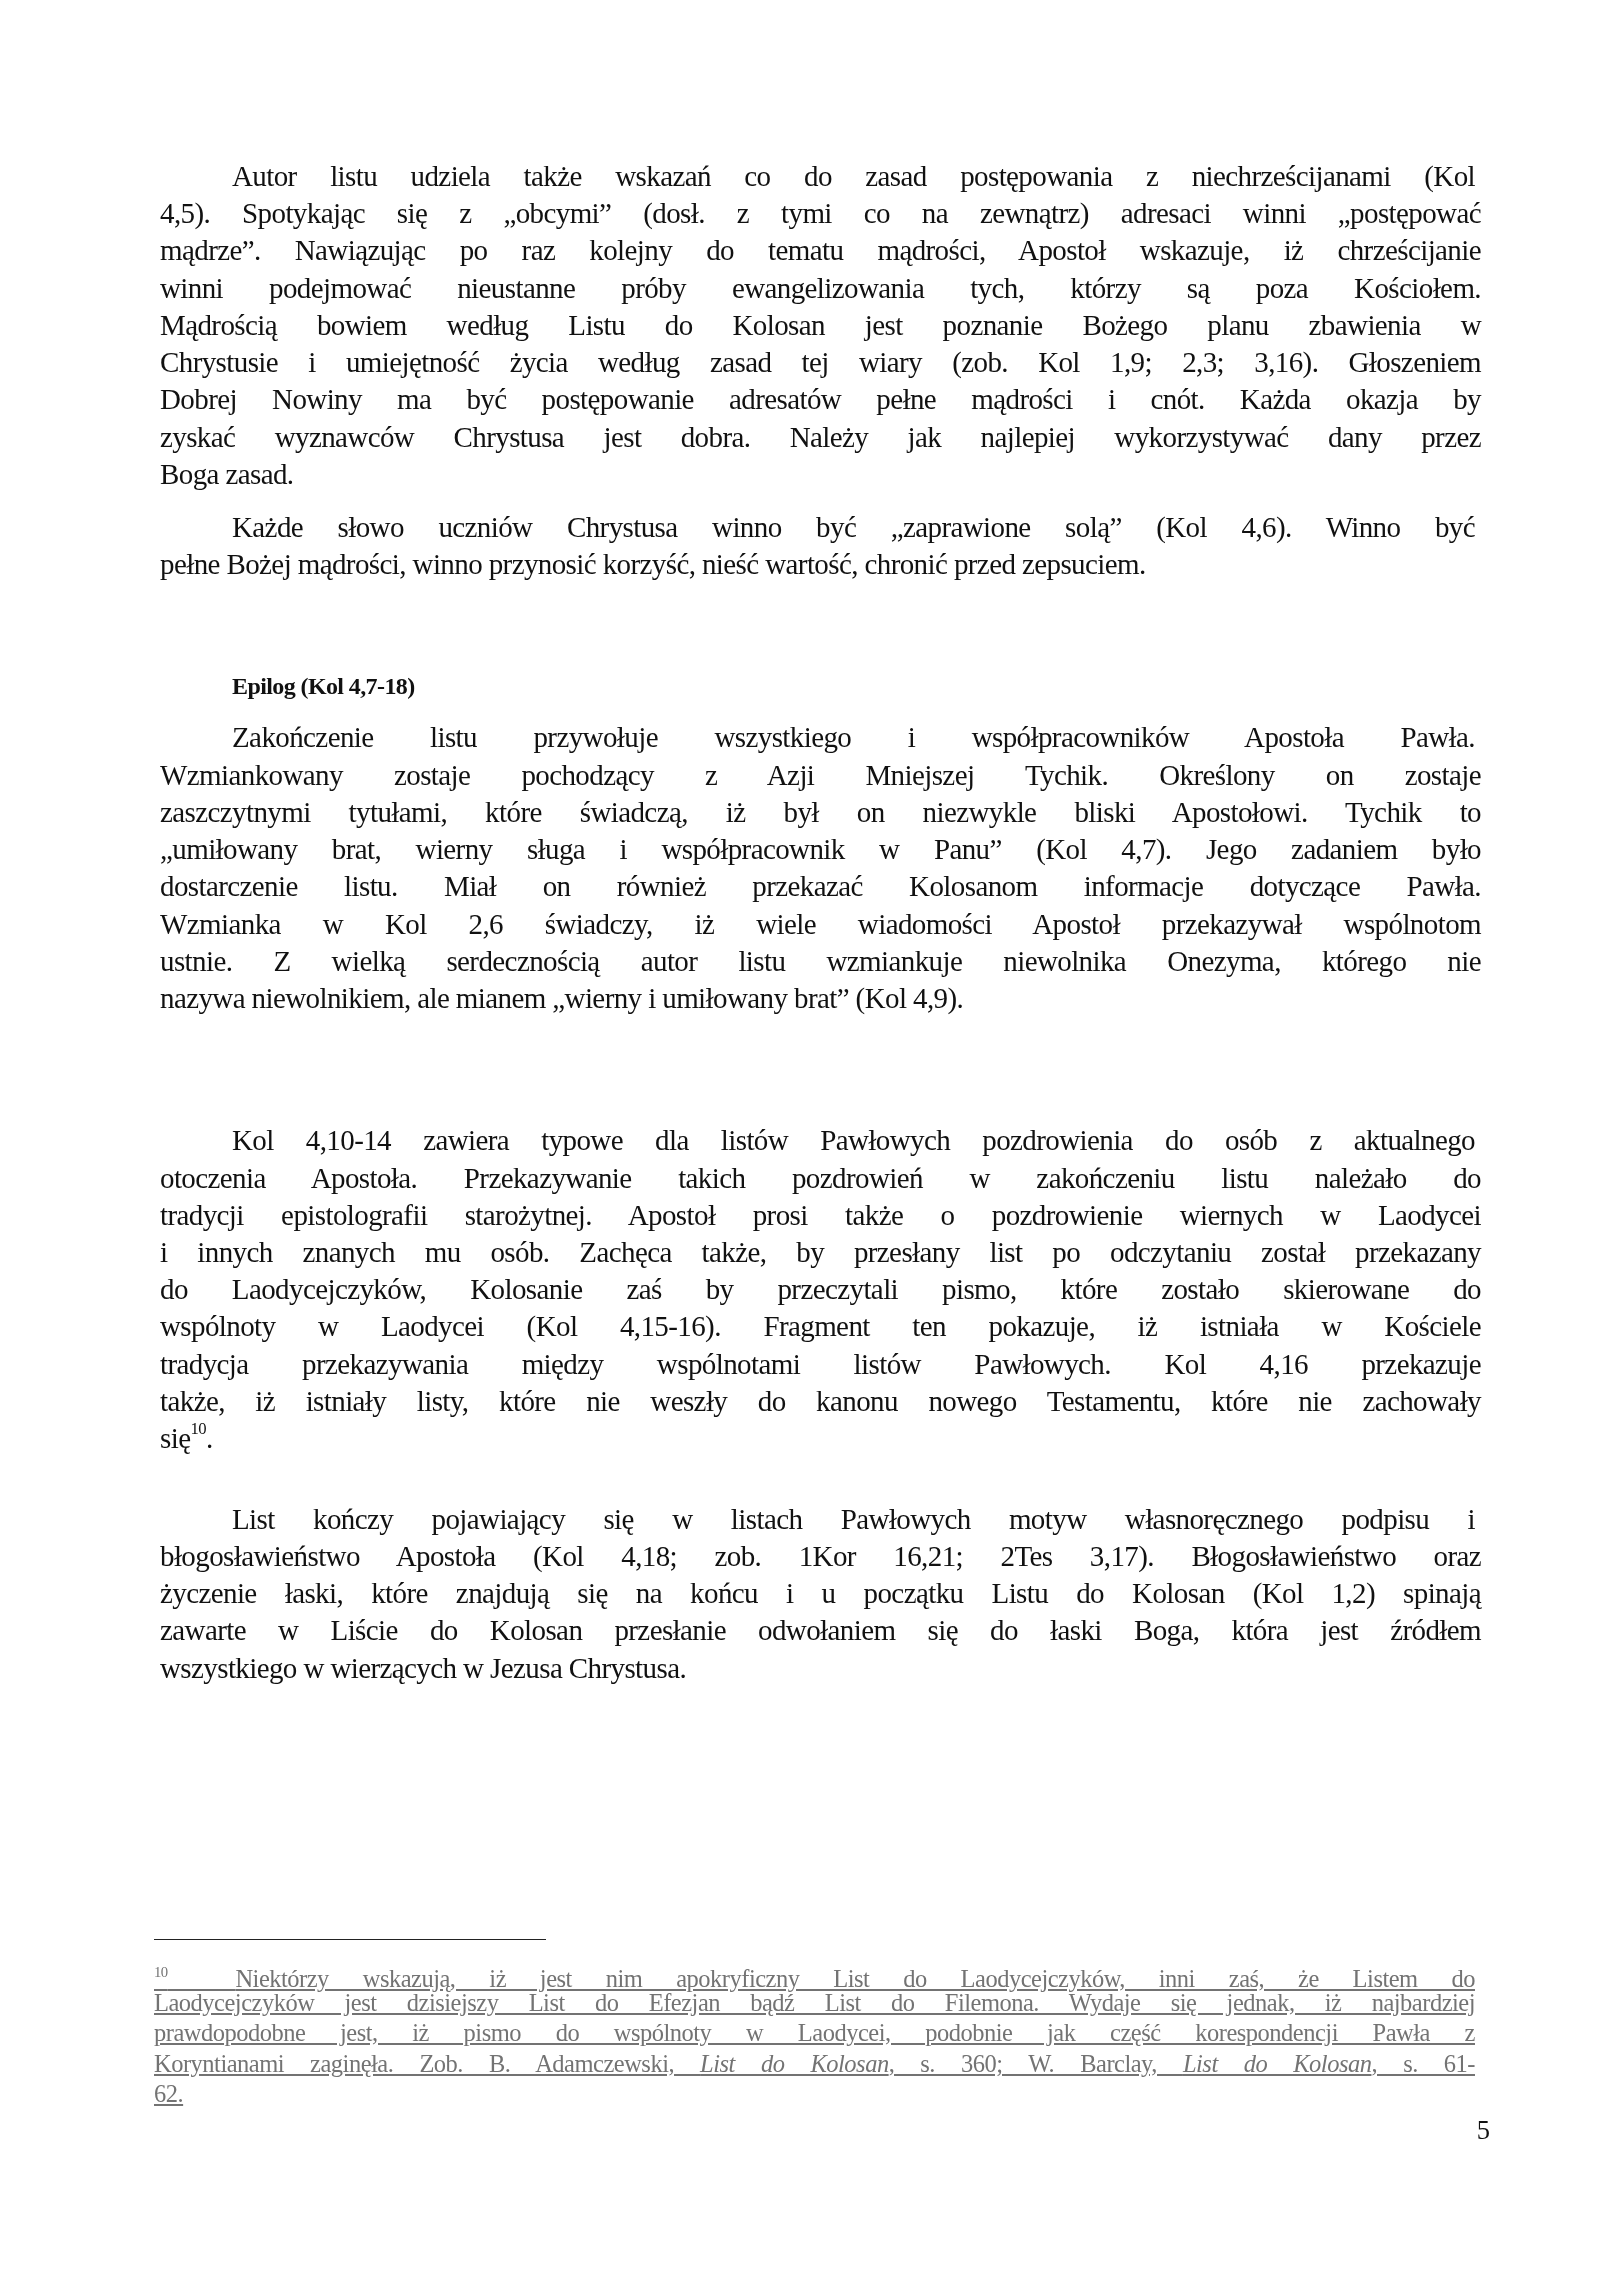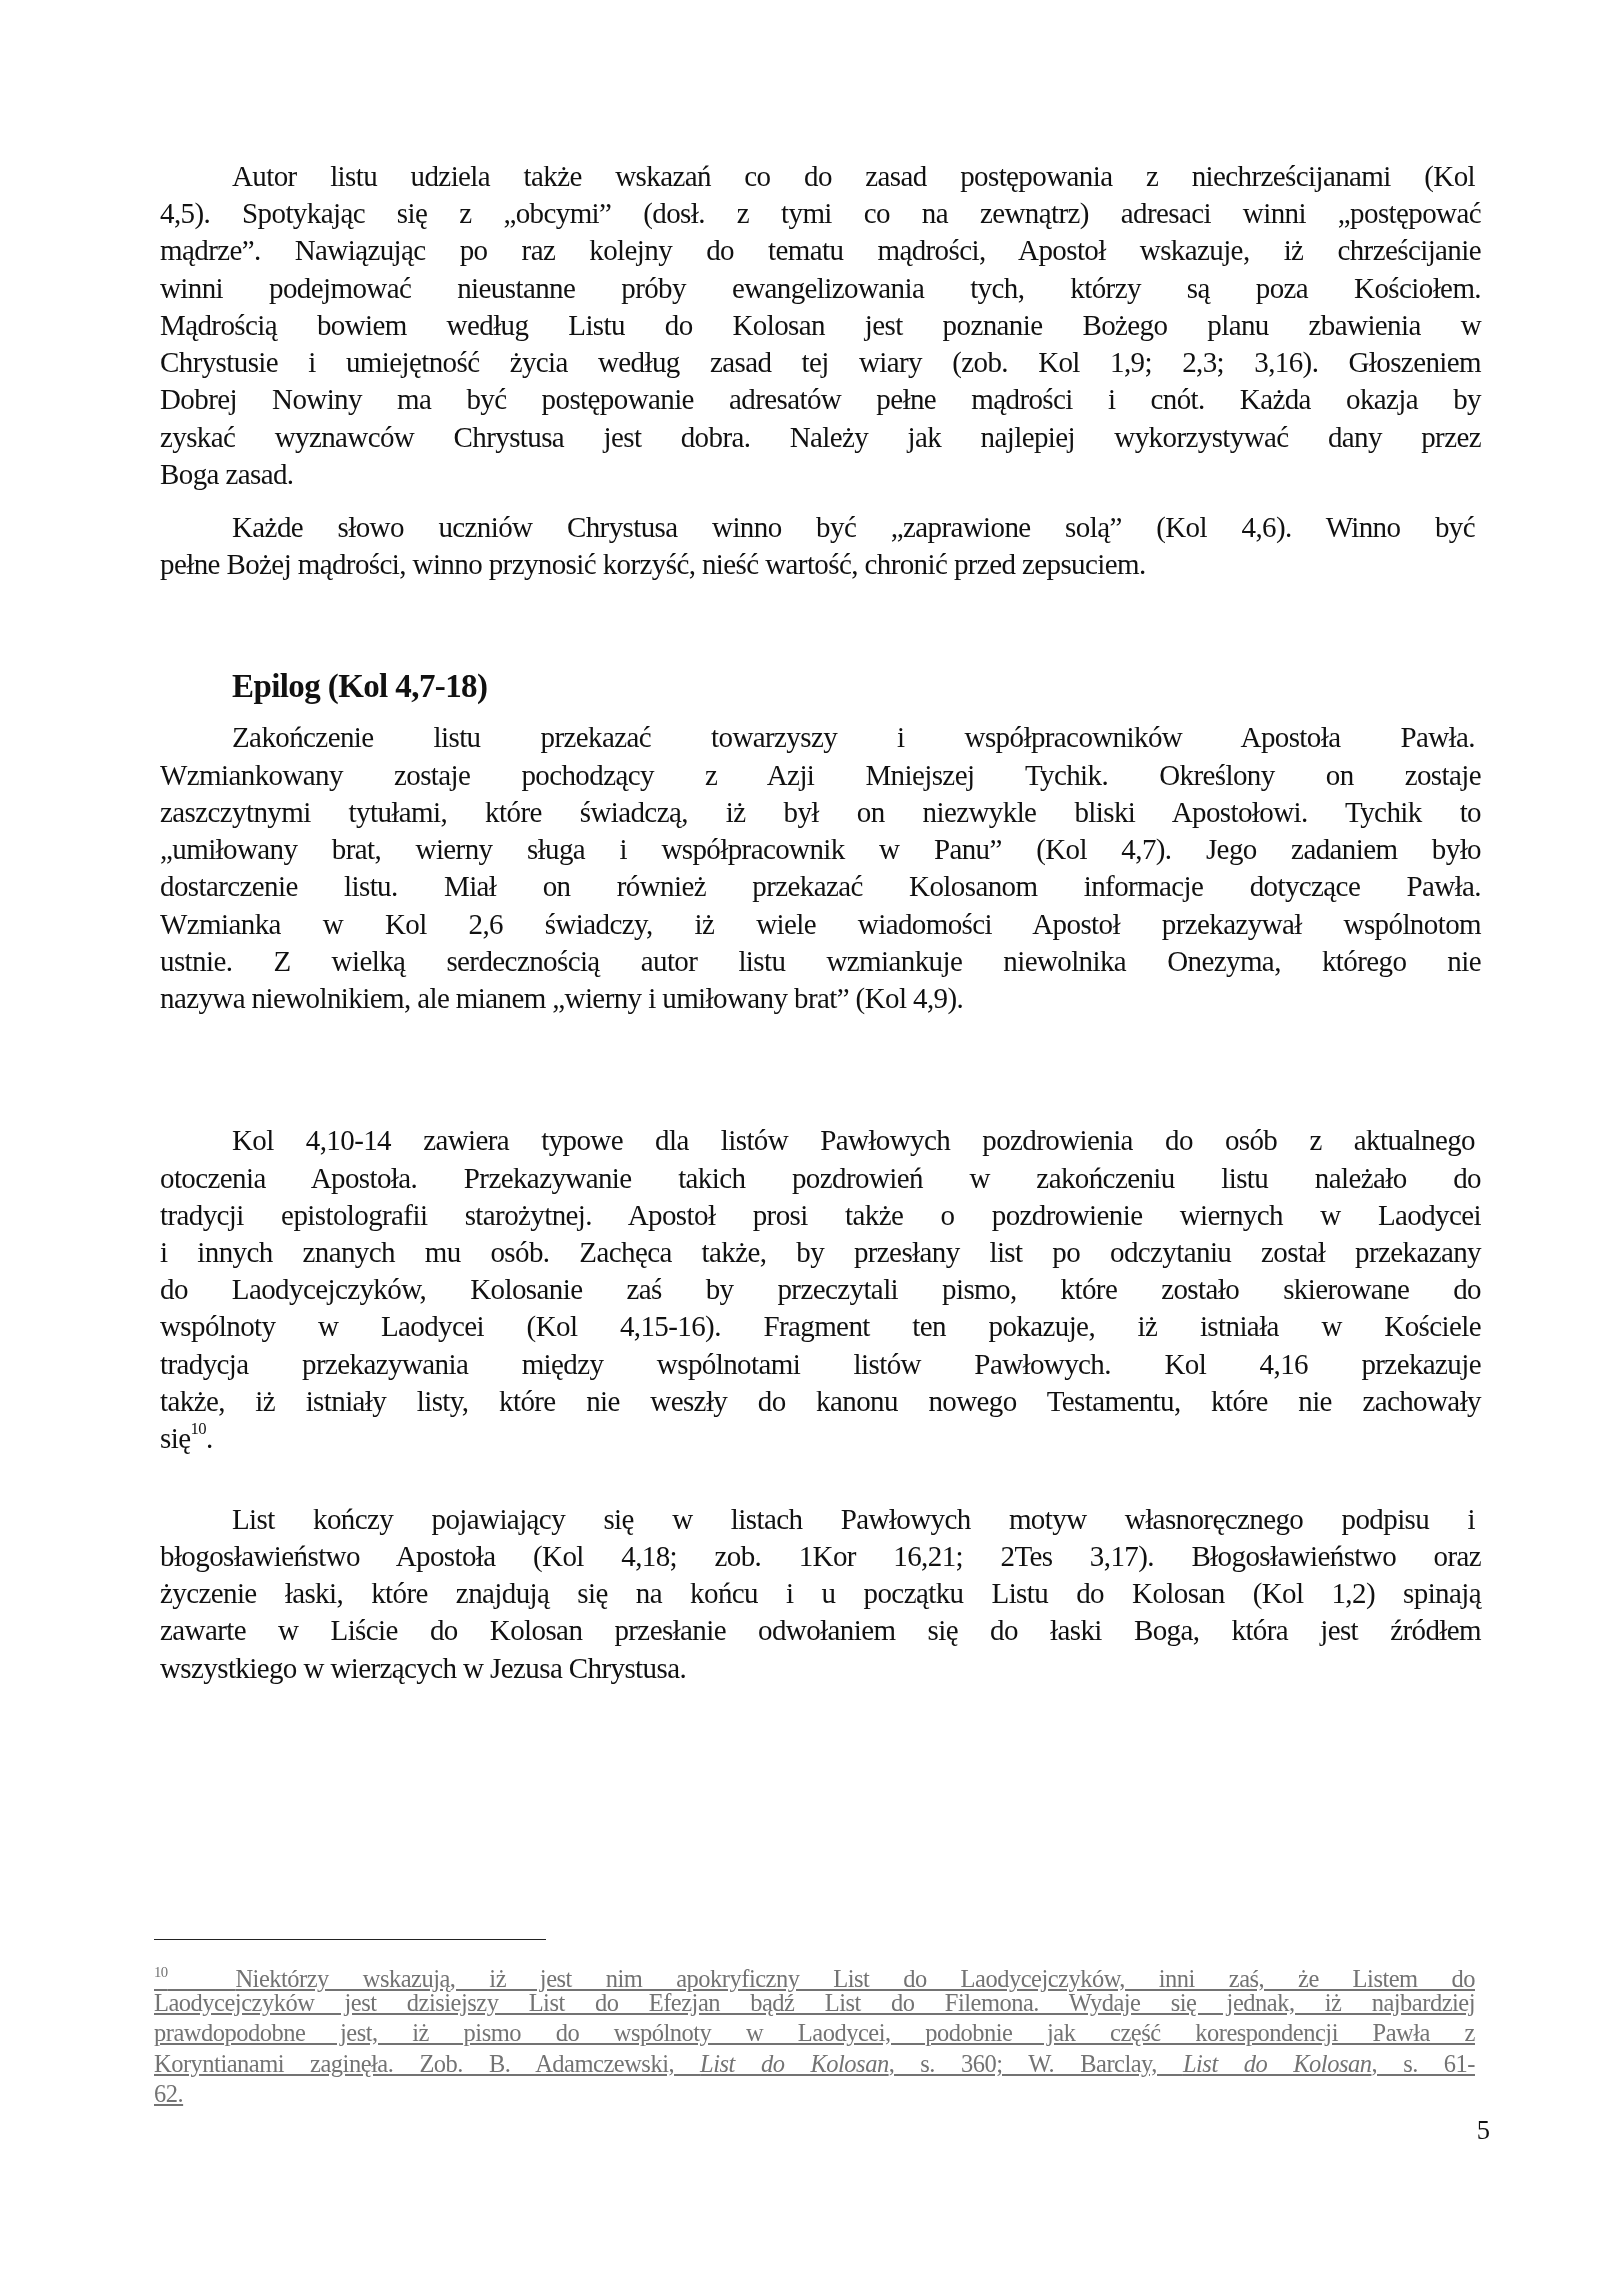--- a/index.html
+++ b/index.html
@@ -17,21 +17,21 @@
     text-align: justify;
     text-align-last: justify;
     letter-spacing: -0.6px;
   }
   .line.last { text-align-last: left; }
   .line.indent { left: 232px; width: 1243px; }
   .heading {
     position: absolute;
     left: 232px;
     font-family: "Liberation Serif", serif;
-    font-size: 33px;
+    font-size: 24px;
     font-weight: bold;
     line-height: 37px;
     color: #111;
     letter-spacing: -0.6px;
   }
   .fn-sep { position: absolute; left: 154px; top: 1939px; width: 392px; height: 0; border-top: 1.5px solid #222; }
   .fline {
     position: absolute;
     left: 154px;
     width: 1321px;
@@ -77,21 +77,21 @@
   </div>
 
   <div>
     <div class="line indent" style="top:509px">Każde słowo uczniów Chrystusa winno być „zaprawione solą” (Kol 4,6). Winno być</div>
     <div class="line last" style="top:546px">pełne Bożej mądrości, winno przynosić korzyść, nieść wartość, chronić przed zepsuciem.</div>
   </div>
 
   <div class="heading" style="top:668px">Epilog (Kol 4,7-18)</div>
 
   <div>
-    <div class="line indent" style="top:719px">Zakończenie listu przekazać towarzyszy i współpracowników Apostoła Pawła.</div>
+    <div class="line indent" style="top:719px">Zakończenie listu przywołuje wszystkiego i współpracowników Apostoła Pawła.</div>
     <div class="line" style="top:757px">Wzmiankowany zostaje pochodzący z Azji Mniejszej Tychik. Określony on zostaje</div>
     <div class="line" style="top:794px">zaszczytnymi tytułami, które świadczą, iż był on niezwykle bliski Apostołowi. Tychik to</div>
     <div class="line" style="top:831px">„umiłowany brat, wierny sługa i współpracownik w Panu” (Kol 4,7). Jego zadaniem było</div>
     <div class="line" style="top:868px">dostarczenie listu. Miał on również przekazać Kolosanom informacje dotyczące Pawła.</div>
     <div class="line" style="top:906px">Wzmianka w Kol 2,6 świadczy, iż wiele wiadomości Apostoł przekazywał wspólnotom</div>
     <div class="line" style="top:943px">ustnie. Z wielką serdecznością autor listu wzmiankuje niewolnika Onezyma, którego nie</div>
     <div class="line last" style="top:980px">nazywa niewolnikiem, ale mianem „wierny i umiłowany brat” (Kol 4,9).</div>
   </div>
 
   <div>

